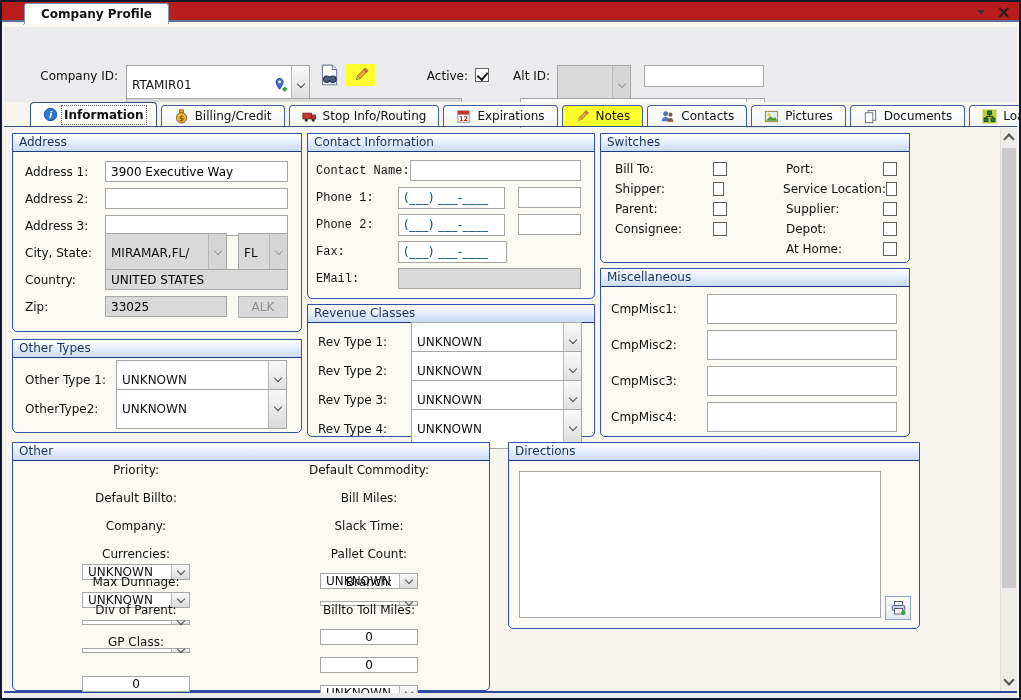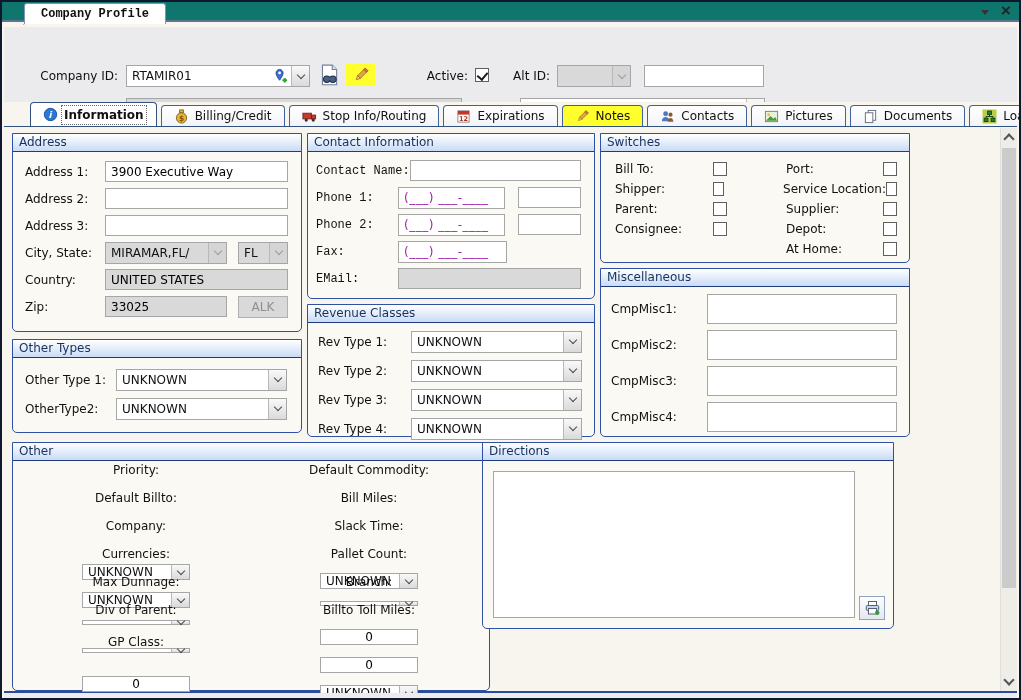--- a/index.html
+++ b/index.html
@@ -3,38 +3,38 @@
 <meta charset="utf-8">
 <style>
   * { box-sizing: border-box; margin: 0; padding: 0; }
   html,body { width:1021px; height:700px; }
   body { font-family:"DejaVu Sans","Liberation Sans",sans-serif; font-size:12px; color:#111; }
 
   .window { position:relative; width:1021px; height:700px; background:#F7F5EE;
             border:2px solid #10182E; overflow:hidden; }
 
   
-  .titlebar { position:absolute; left:0; top:0; right:0; height:20px; background:#0f766e;
-              border-bottom:2px solid #5F7493;font-family:Liberation Mono, monospace; }
+  .titlebar { position:absolute; left:0; top:0; right:0; height:20px; background:#b91c1c;
+              border-bottom:2px solid #5F7493; }
   .tab-slant { position:absolute; left:6px; top:2px; width:24px; height:21px;
                border-right:1px solid #96A7C4; transform:skewX(-38deg); }
   .doc-tab { position:absolute; left:22px; top:1px; height:21px; padding:0 16px;
              background:#FFFFFF; border:1px solid #7E93B6; border-bottom:none;
              border-radius:3px 3px 0 0; font-weight:bold; line-height:20px; }
   .titlebar-controls { position:absolute; right:8px; top:0; height:21px; display:flex; align-items:center; gap:12px; }
   .tb-menu-arrow { width:0; height:0; border-left:4px solid transparent; border-right:4px solid transparent;
                    border-top:5px solid #333; }
   .tb-close::before { content:"×"; font-size:17px; font-weight:bold; color:#222; line-height:14px; }
 
   
   .header-form { position:absolute; left:2px; top:25px; right:2px; height:75px; background:#EBEBED; }
   .hlabel { position:absolute; text-align:right; color:#0F0F0F; }
   .tbx { border:1px solid #A6A6A6; background:#fff; height:22px; font:inherit; padding:0 5px; }
   .tbx.dis { background:#D9D9D9; }
-  .combo { border:1px solid #A6A6A6; background:#fff; height:22px; display:flex; align-items:center; }
+  .combo { border:1px solid #A6A6A6; background:#fff; height:40px; display:flex; align-items:center; }
   .combo .ctext { flex:1; padding:0 5px; white-space:nowrap; overflow:hidden; }
   .combo .cbtn { width:18px; align-self:stretch; background:linear-gradient(#F9F9F9,#DADADA);
                  border-left:1px solid #B8B8B8; display:flex; align-items:center; justify-content:center; }
   .chev { width:6px; height:6px; border-right:1.6px solid #4A4A4A; border-bottom:1.6px solid #4A4A4A;
           transform:rotate(45deg); margin-top:-3px; }
   .combo.dis { background:#D9D9D9; } .combo.dis .cbtn { background:#D5D5D5; }
   .combo.dis .chev { border-color:#9B9B9B; }
   .ck { width:14px; height:14px; border:1px solid #5F5F5F; background:#fff; position:relative; }
   .ck.checked::after { content:""; position:absolute; left:3px; top:1px; width:5px; height:8px;
                        border-right:2px solid #1C1C1C; border-bottom:2px solid #1C1C1C; transform:rotate(40deg); }
@@ -70,21 +70,21 @@
   .vchev.up { top:7px; transform:rotate(-135deg); }
   .vchev.down { bottom:7px; transform:rotate(45deg); }
   .vthumb { position:absolute; left:1px; right:1px; top:20px; height:440px; background:#CBCBCB; }
 
   
   .gb-address .row { height:27px; padding:0 13px 0 12px; }
   .gb-address .row label { flex:0 0 80px; }
   
   .gb-contact .row { height:27px; padding:0 13px 0 8px; }
   .gb-contact .row label { flex:0 0 82px;font-family:Liberation Mono, monospace; }
-  .mask { width:109px; color:#a21caf; letter-spacing:0.5px; display:flex; align-items:center; }
+  .mask { width:109px; color:#0c4a6e; letter-spacing:0.5px; display:flex; align-items:center; }
   
   .gb-switches .row { height:20px; padding:0 12px 0 14px; }
   .sw-llabel { flex:0 0 98px; } .sw-gap { flex:0 0 59px; } .sw-rlabel { flex:1 1 auto; }
   
   .gb-revenue .row { height:29px; padding:0 12px 0 10px; }
   .gb-revenue .row label { flex:0 0 93px; }
   
   .gb-misc .row { height:36px; padding:0 12px 0 10px; }
   .gb-misc .row label { flex:0 0 96px; }
   .gb-misc .tbx { height:30px; flex:1; }
@@ -569,21 +569,21 @@
           <div class="combo">
             <span class="ctext"></span>
             <span class="cbtn">
                 <span class="chev"></span>
               </span>
           </div>
         </div>
       </div>
     </div>
 
-    <div class="gb gb-directions" style="left:478px;top:314px;width:412px;height:187px">
+    <div class="gb gb-directions" style="left:504px;top:314px;width:412px;height:187px">
       <div class="gb-header">Directions</div>
       <textarea class="dir-text" style=""></textarea>
       <span class="dir-print">
         <svg width="17" height="16" viewBox="0 0 16 16">
           <rect x="4" y="1.5" width="8" height="4" fill="#fff" stroke="#55607A"></rect>
           <rect x="1.8" y="5.5" width="12.4" height="5" rx="1" fill="#C9D4E8" stroke="#55607A"></rect>
           <rect x="4" y="8.5" width="8" height="5.5" fill="#fff" stroke="#55607A"></rect>
           <circle cx="12.8" cy="12.8" r="2.2" fill="#3C9A3C"></circle>
         </svg>
       </span>

